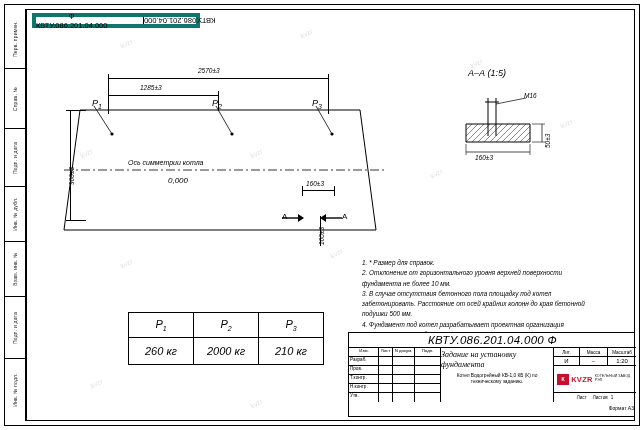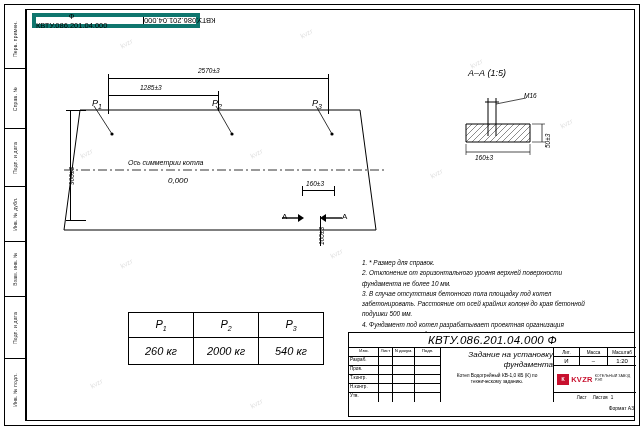--- a/index.html
+++ b/index.html
@@ -56,21 +56,21 @@
   .tb-left{position:absolute;left:0;top:15px;width:92px;height:54px;border-right:1px solid #000;box-sizing:border-box;}
   .tb-left .row{height:9px;border-bottom:1px solid #000;box-sizing:border-box;display:flex;}
   .tb-left .row:last-child{border-bottom:none;}
   .tb-left .c1{width:30px;border-right:1px solid #000;box-sizing:border-box;font-size:4.6px;padding-left:1px;overflow:hidden;}
   .tb-left .c2{width:14px;border-right:1px solid #000;box-sizing:border-box;}
   .tb-left .c3{width:22px;border-right:1px solid #000;box-sizing:border-box;}
   .tb-left .c4{flex:1;}
   .tb-left .hdr{font-size:4.4px;text-align:center;}
   .tb-mid{position:absolute;left:92px;top:15px;width:113px;height:54px;border-right:1px solid #000;box-sizing:border-box;
           display:flex;flex-direction:column;align-items:center;justify-content:flex-start;padding-top:2px;}
-  .tb-mid .ttl{font-size:8px;font-style:italic;text-align:right;line-height:1.25;}
+  .tb-mid .ttl{font-size:8px;font-style:italic;text-align:left;line-height:1.25;font-family:Liberation Serif, serif;}
   .tb-mid .sub2{font-size:4.8px;text-align:center;line-height:1.3;margin-top:3px;}
   .tb-right{position:absolute;left:205px;top:15px;width:82px;height:54px;box-sizing:border-box;}
   .tb-right .r1{height:9px;border-bottom:1px solid #000;box-sizing:border-box;display:flex;}
   .tb-right .r2{height:9px;border-bottom:1px solid #000;box-sizing:border-box;display:flex;}
   .tb-right .r3{height:27px;border-bottom:1px solid #000;box-sizing:border-box;display:flex;align-items:center;}
   .tb-right .r4{height:8px;display:flex;align-items:center;justify-content:center;}
   .tb-right .cc{border-right:1px solid #000;box-sizing:border-box;font-size:4.6px;text-align:center;display:flex;align-items:center;justify-content:center;}
   .logo{display:flex;align-items:center;gap:2px;padding-left:3px;}
   .logo-mark{width:13px;height:11px;background:#c8102e;color:#fff;font-size:4.5px;display:flex;align-items:center;justify-content:center;font-weight:bold;}
   .logo-txt{font-size:7.5px;font-weight:bold;color:#c8102e;letter-spacing:.3px;}
@@ -236,21 +236,21 @@
   <table class="load-table">
     <tbody>
         <tr>
       <td><span>P</span><span class="sub">1</span></td>
       <td><span>P</span><span class="sub">2</span></td>
       <td><span>P</span><span class="sub">3</span></td>
     </tr>
     <tr>
       <td>260 кг</td>
       <td>2000 кг</td>
-      <td>540 кг</td>
+      <td>210 кг</td>
     </tr>
   </tbody>
     </table>
 
   <div class="notes">
     <div>1. * Размер для справок.</div>
     <div>2. Отклонение от горизонтального уровня верхней поверхности</div>
     <div>фундамента не более 10 мм.</div>
     <div>3. В случае отсутствия бетонного пола площадку под котел</div>
     <div>забетонировать. Расстояние от осей крайних колонн до края бетонной</div>

